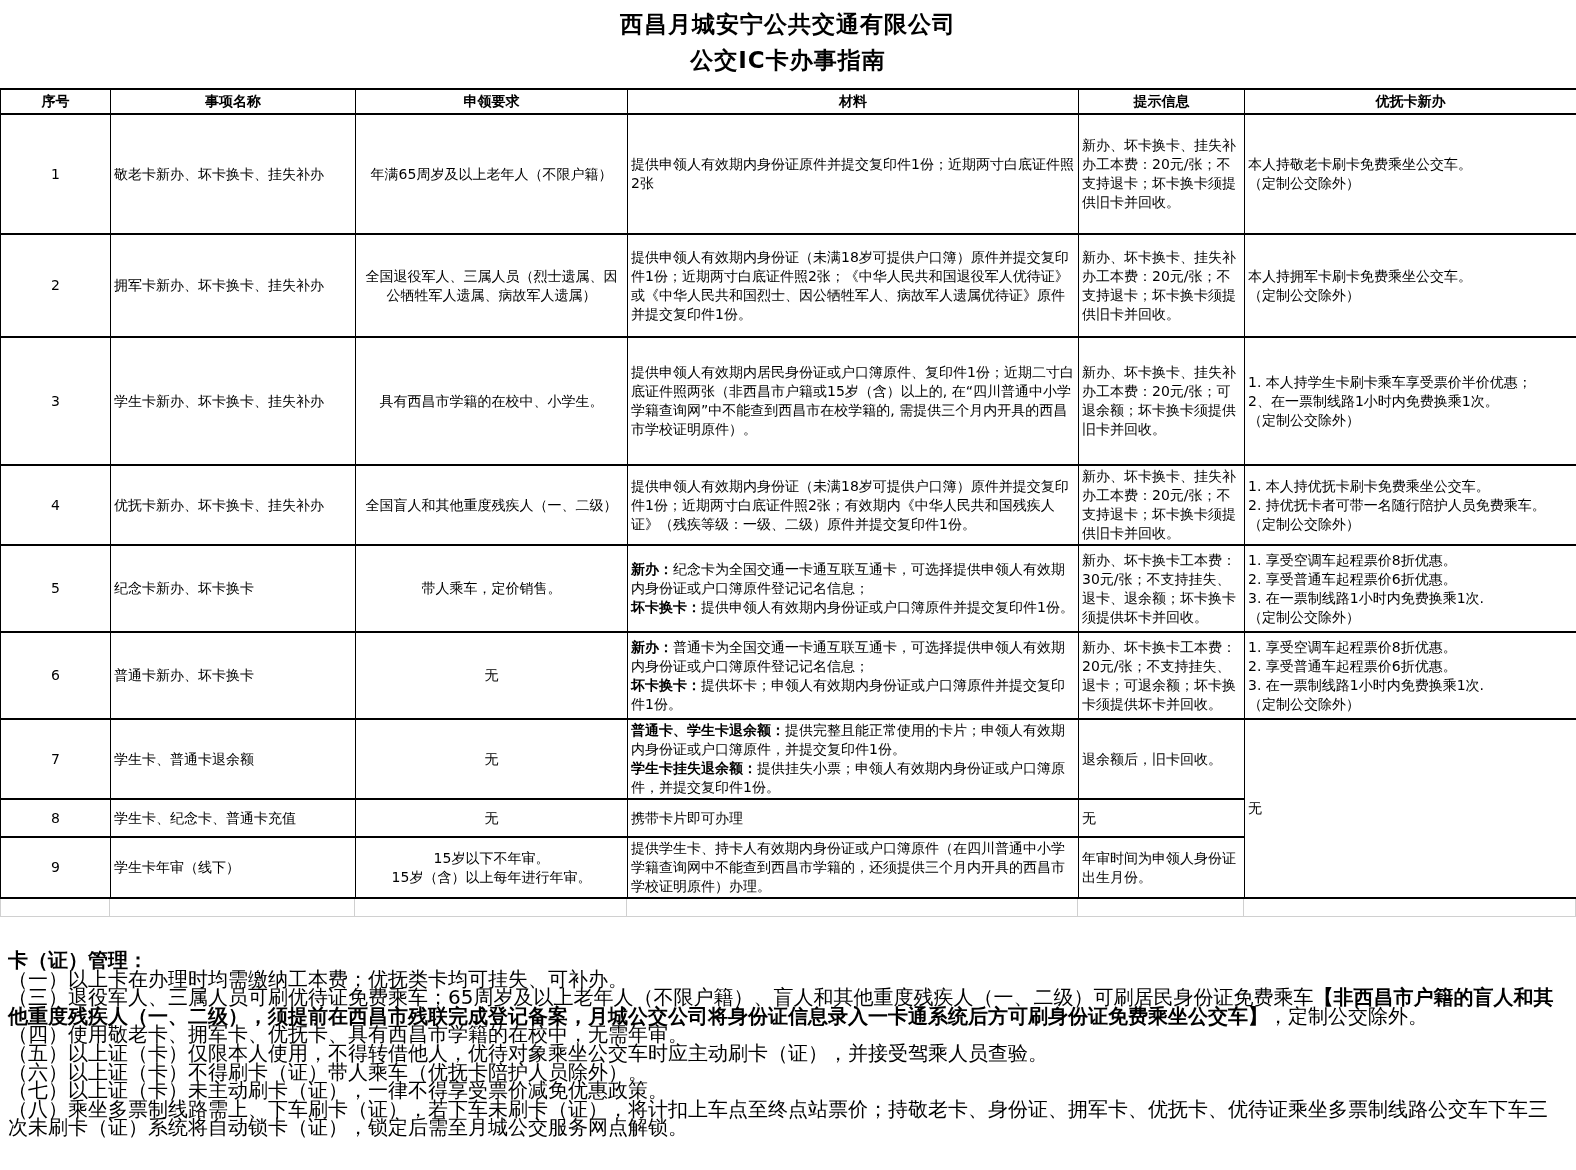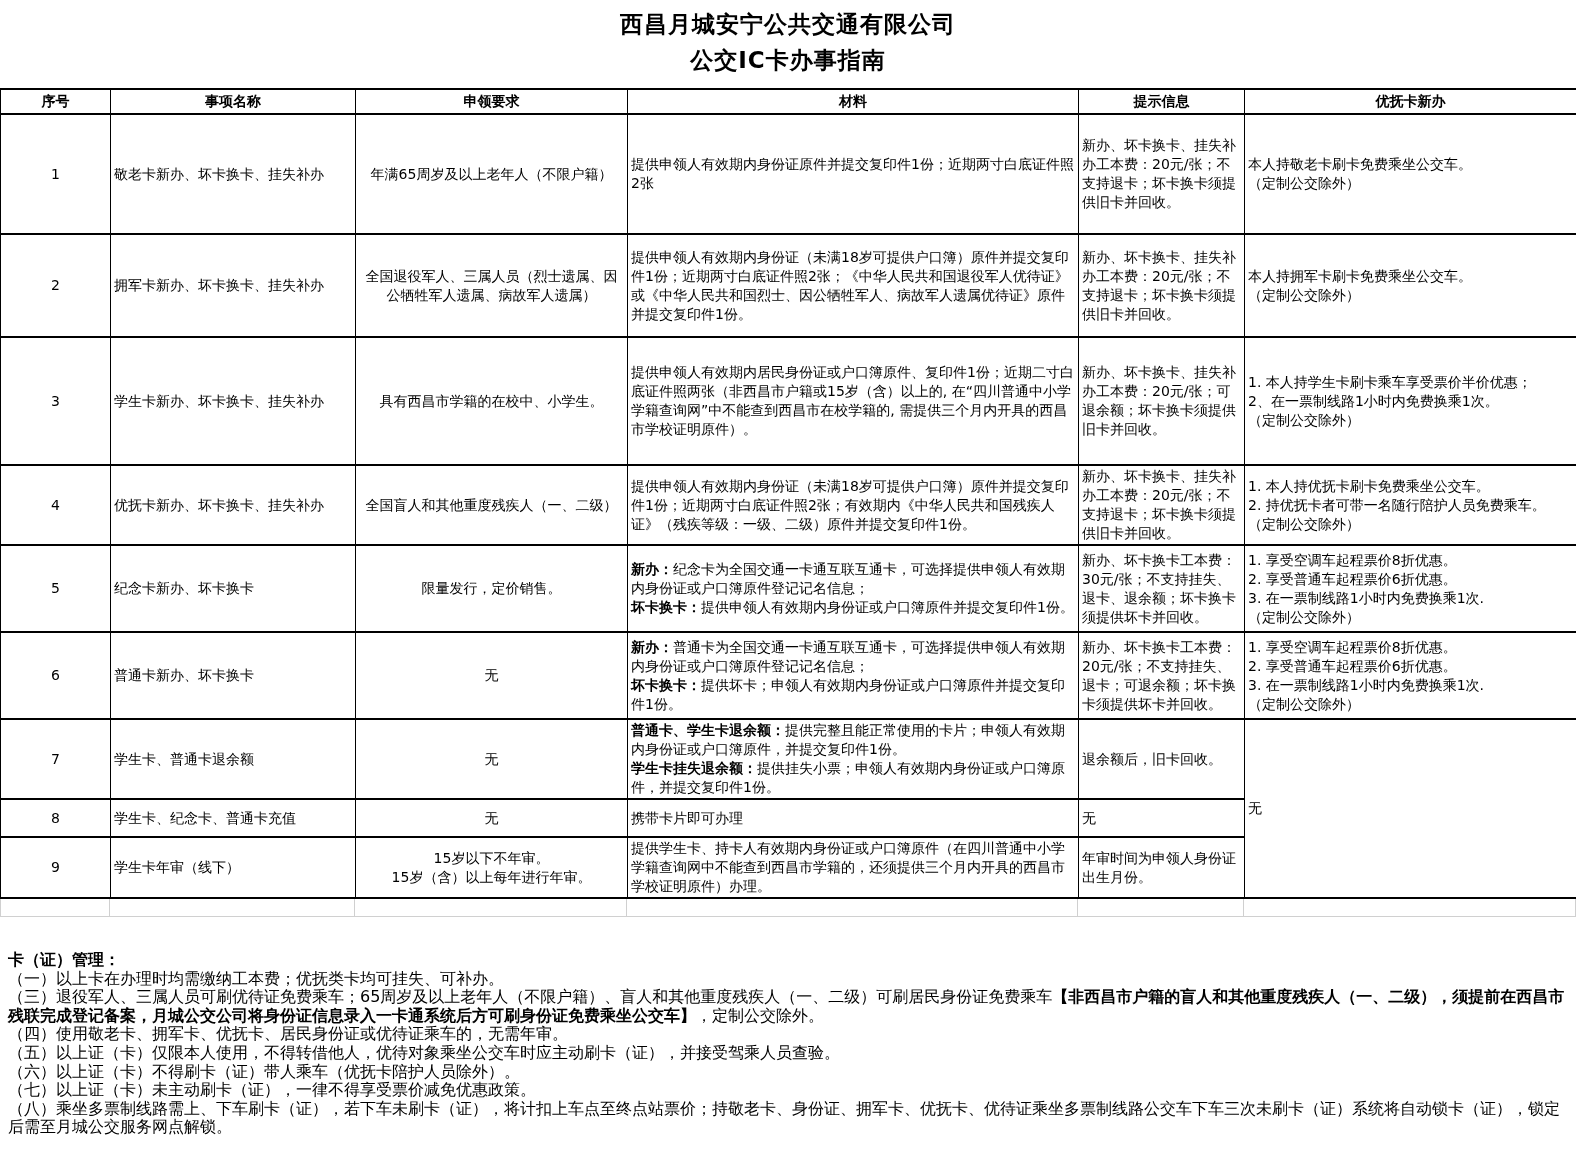--- a/index.html
+++ b/index.html
@@ -18,21 +18,21 @@
   .c-center{text-align:center;}
   .c-left{text-align:left;}
   .pre{white-space:pre-line;}
   .mpart{display:block;}
   .mpart b{font-weight:bold;}
   
   #ghost-row{display:flex;width:1576px;height:18px;}
   #ghost-row .gcell{border-right:1px solid #d0d0d0;border-bottom:1px solid #d0d0d0;height:18px;box-sizing:border-box;}
   #ghost-row .gcell:first-child{border-left:1px solid #d0d0d0;}
   
-  #notes{margin-top:34px;margin-left:8px;margin-right:10px;font-size:16px;line-height:18.6px;}
+  #notes{margin-top:34px;margin-left:8px;margin-right:10px;font-size:20px;line-height:18.6px;}
   #notes .heading{font-weight:bold;}
   #notes .note{white-space:normal;}
   #notes b{font-weight:bold;}
 </style>
 </head>
 <body>
 
 <div id="page">
 
   <div id="title-block">
@@ -97,21 +97,21 @@
       <td class="c-left">提供申领人有效期内身份证（未满18岁可提供户口簿）原件并提交复印件1份；近期两寸白底证件照2张；有效期内《中华人民共和国残疾人证》（残疾等级：一级、二级）原件并提交复印件1份。</td>
       <td class="c-left">新办、坏卡换卡、挂失补办工本费：20元/张；不支持退卡；坏卡换卡须提供旧卡并回收。</td>
       <td class="c-left pre">1. 本人持优抚卡刷卡免费乘坐公交车。
 2. 持优抚卡者可带一名随行陪护人员免费乘车。
 （定制公交除外）</td>
     </tr>
 
     <tr style="height:87px">
       <td class="c-center">5</td>
       <td class="c-left">纪念卡新办、坏卡换卡</td>
-      <td class="c-center">限量发行，定价销售。</td>
+      <td class="c-center">带人乘车，定价销售。</td>
       <td class="c-left">
         <span class="mpart"><b>新办：</b><span>纪念卡为全国交通一卡通互联互通卡，可选择提供申领人有效期内身份证或户口簿原件登记记名信息；</span></span>
         <span class="mpart"><b>坏卡换卡：</b><span>提供申领人有效期内身份证或户口簿原件并提交复印件1份。</span></span>
       </td>
       <td class="c-left">新办、坏卡换卡工本费：30元/张；不支持挂失、退卡、退余额；坏卡换卡须提供坏卡并回收。</td>
       <td class="c-left pre">1. 享受空调车起程票价8折优惠。
 2. 享受普通车起程票价6折优惠。
 3. 在一票制线路1小时内免费换乘1次.
 （定制公交除外）</td>
     </tr>
@@ -168,20 +168,20 @@
     <div class="gcell" style="width:272px"></div>
     <div class="gcell" style="width:451px"></div>
     <div class="gcell" style="width:166px"></div>
     <div class="gcell" style="width:332px"></div>
   </div>
 
   <div id="notes">
     <div class="heading">卡（证）管理：</div>
     <div class="note">（一）以上卡在办理时均需缴纳工本费；优抚类卡均可挂失、可补办。</div>
     <div class="note"><span>（三）退役军人、三属人员可刷优待证免费乘车；65周岁及以上老年人（不限户籍）、盲人和其他重度残疾人（一、二级）可刷居民身份证免费乘车</span><b>【非西昌市户籍的盲人和其他重度残疾人（一、二级），须提前在西昌市残联完成登记备案，月城公交公司将身份证信息录入一卡通系统后方可刷身份证免费乘坐公交车】</b><span>，定制公交除外。</span></div>
-    <div class="note">（四）使用敬老卡、拥军卡、优抚卡、居民身份证或优待证乘车的，无需年审。</div>
+    <div class="note">（四）使用敬老卡、拥军卡、优抚卡、具有西昌市学籍的在校中，无需年审。</div>
     <div class="note">（五）以上证（卡）仅限本人使用，不得转借他人，优待对象乘坐公交车时应主动刷卡（证），并接受驾乘人员查验。</div>
     <div class="note">（六）以上证（卡）不得刷卡（证）带人乘车（优抚卡陪护人员除外）。</div>
     <div class="note">（七）以上证（卡）未主动刷卡（证），一律不得享受票价减免优惠政策。</div>
     <div class="note">（八）乘坐多票制线路需上、下车刷卡（证），若下车未刷卡（证），将计扣上车点至终点站票价；持敬老卡、身份证、拥军卡、优抚卡、优待证乘坐多票制线路公交车下车三次未刷卡（证）系统将自动锁卡（证），锁定后需至月城公交服务网点解锁。</div>
   </div>
 
 </div>
 
 </body></html>

